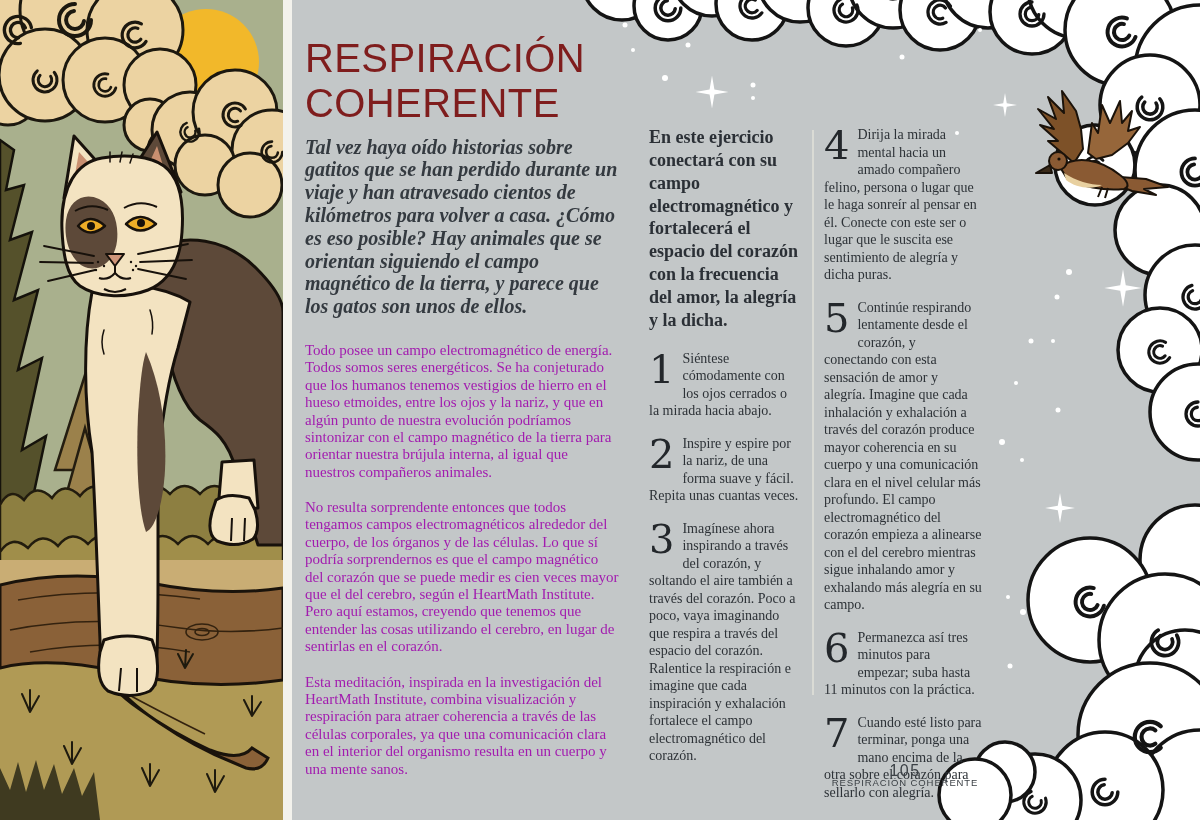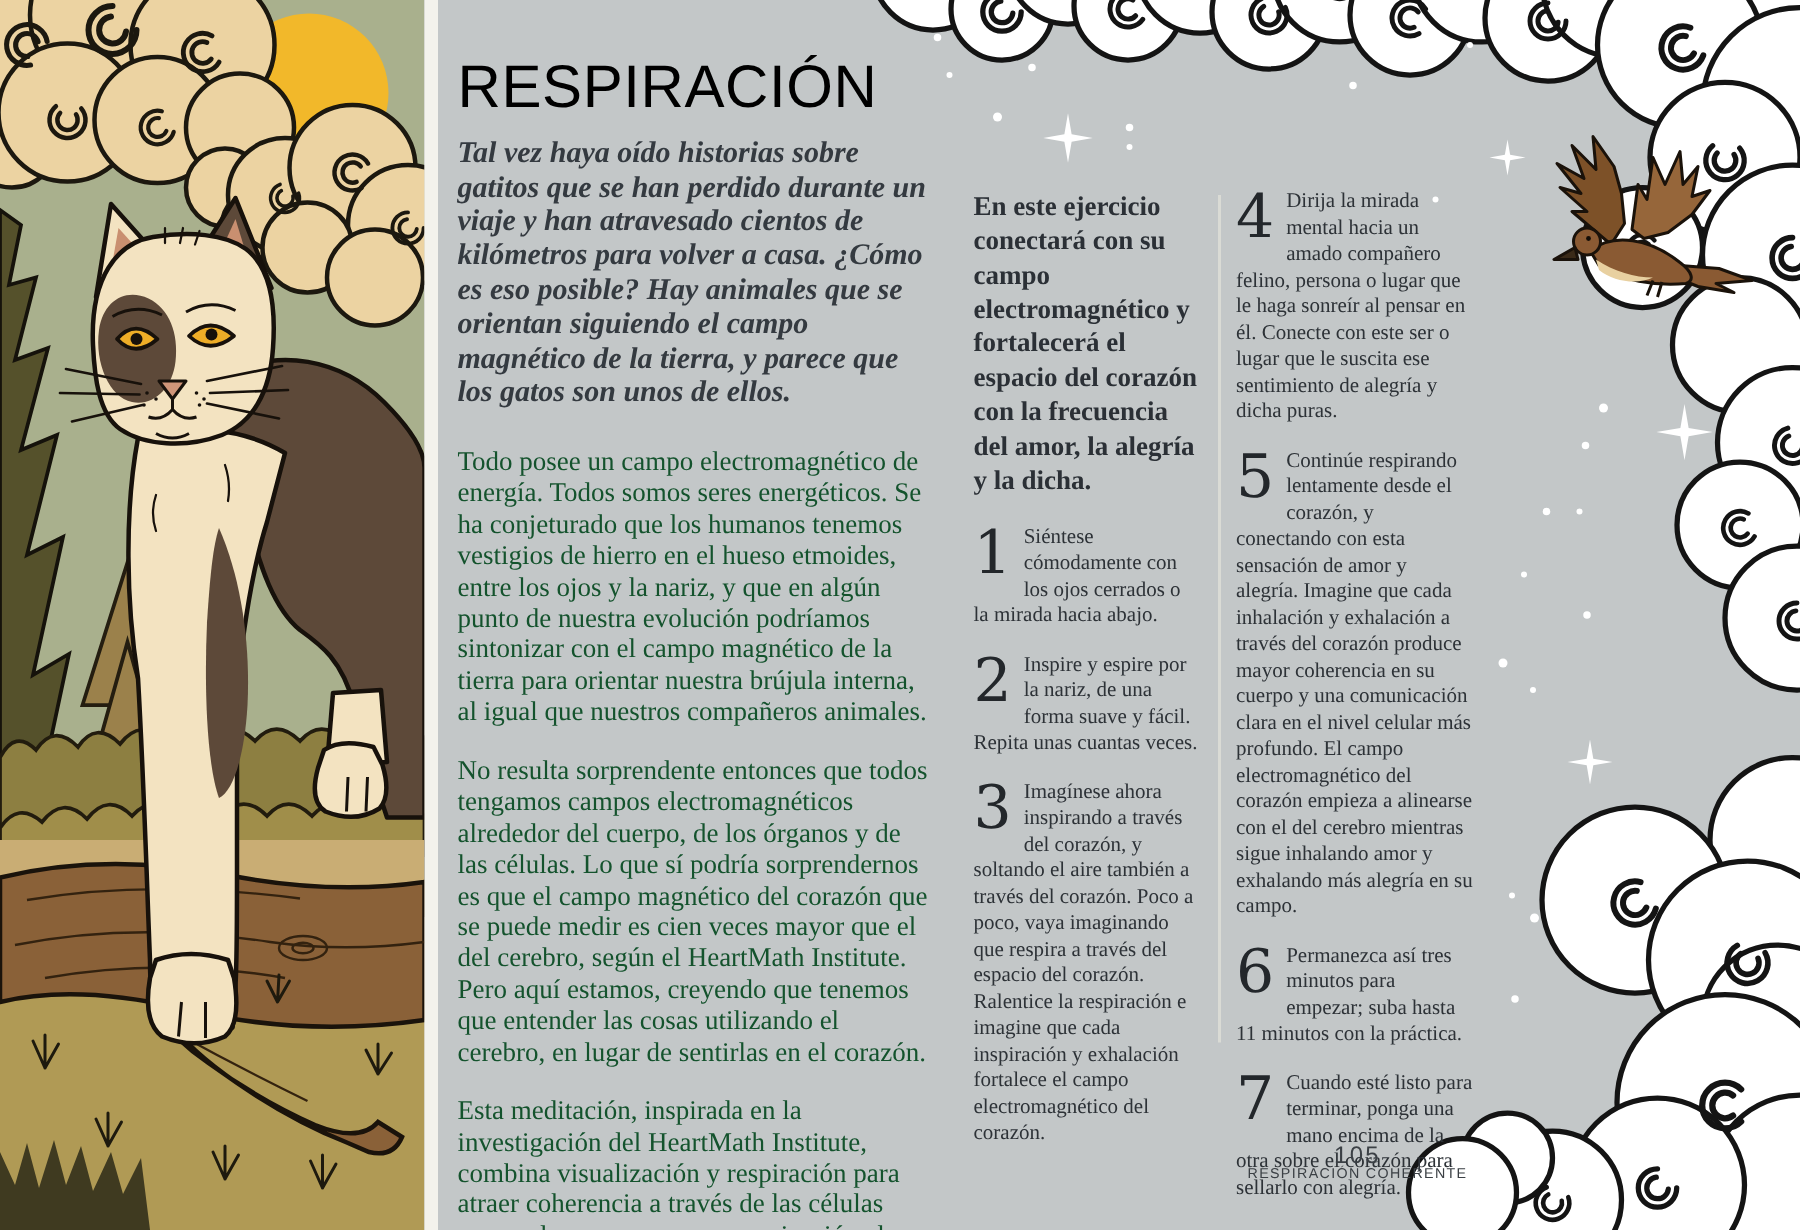--- a/index.html
+++ b/index.html
@@ -11,28 +11,28 @@
   
   .art-left{position:absolute;left:0;top:0;width:283px;height:820px;display:block;}
   .seam{position:absolute;left:283px;top:0;width:9px;height:820px;background:#f3f2ec;}
   
   .art-right{position:absolute;left:0;top:0;width:1200px;height:820px;pointer-events:none;z-index:1;}
   
   .textlayer{position:absolute;left:0;top:0;width:1200px;height:820px;z-index:2;}
   .col1{position:absolute;left:305px;top:36px;width:314px;color:#2d3237;}
   .title{
     font-family:"Liberation Sans", sans-serif;font-weight:400;
-    font-size:40px;line-height:1.12;letter-spacing:0.4px;color:#000000;margin:0 0 10px 0;
+    font-size:40px;line-height:1.12;letter-spacing:0.4px;color:#7f1d1d;margin:0 0 10px 0;
   }
   .title span{display:block;}
   .intro{
     font-style:italic;font-weight:bold;font-size:20px;line-height:1.14;
     color:#343a40;margin:0 0 24px 0;
   }
-  .para{font-size:18px;line-height:1.16;margin:0 0 18px 0;color:#14532d;}
+  .para{font-size:15px;line-height:1.16;margin:0 0 18px 0;color:#a21caf;}
   .col2{position:absolute;left:649px;top:126px;width:150px;color:#2d3237;}
   .col3{position:absolute;left:824px;top:126px;width:158px;color:#2d3237;}
   .lead{font-weight:bold;font-size:18px;line-height:1.27;margin:0 0 18px 0;color:#2b3036;}
   .step{font-size:14px;line-height:1.25;margin:0 0 15px 0;}
   .step .num{
     float:left;font-family:"DejaVu Serif", serif;font-weight:400;
     font-size:40px;line-height:34px;padding:2px 8px 0 0;color:#23272b;
   }
   .divider{position:absolute;left:812px;top:130px;width:2px;height:565px;background:#dadbd5;z-index:2;}
   .footer{
@@ -299,20 +299,21 @@
     <circle cx="31" cy="76" r="1.6" fill="#120c06" stroke="none"></circle>
     <path d="M74,104 L70,114 M80,105 L77,115" fill="none"></path>
   </g>
 </svg>
 
 <div class="textlayer">
 
   <div class="col1">
     <h1 class="title">
       <span>RESPIRACIÓN</span>
+      <span>COHERENTE</span>
     </h1>
     <p class="intro">Tal vez haya oído historias sobre gatitos que se han perdido durante un viaje y han atravesado cientos de kilómetros para volver a casa. ¿Cómo es eso posible? Hay animales que se orientan siguiendo el campo magnético de la tierra, y parece que los gatos son unos de ellos.</p>
     <p class="para">Todo posee un campo electromagnético de energía. Todos somos seres energéticos. Se ha conjeturado que los humanos tenemos vestigios de hierro en el hueso etmoides, entre los ojos y la nariz, y que en algún punto de nuestra evolución podríamos sintonizar con el campo magnético de la tierra para orientar nuestra brújula interna, al igual que nuestros compañeros animales.</p>
     <p class="para">No resulta sorprendente entonces que todos tengamos campos electromagnéticos alrededor del cuerpo, de los órganos y de las células. Lo que sí podría sorprendernos es que el campo magnético del corazón que se puede medir es cien veces mayor que el del cerebro, según el HeartMath Institute. Pero aquí estamos, creyendo que tenemos que entender las cosas utilizando el cerebro, en lugar de sentirlas en el corazón.</p>
     <p class="para">Esta meditación, inspirada en la investigación del HeartMath Institute, combina visualización y respiración para atraer coherencia a través de las células corporales, ya que una comunicación clara en el interior del organismo resulta en un cuerpo y una mente sanos.</p>
   </div>
 
   <div class="col2">
     <p class="lead">En este ejercicio conectará con su campo electromagnético y fortalecerá el espacio del corazón con la frecuencia del amor, la alegría y la dicha.</p>
     <p class="step">

